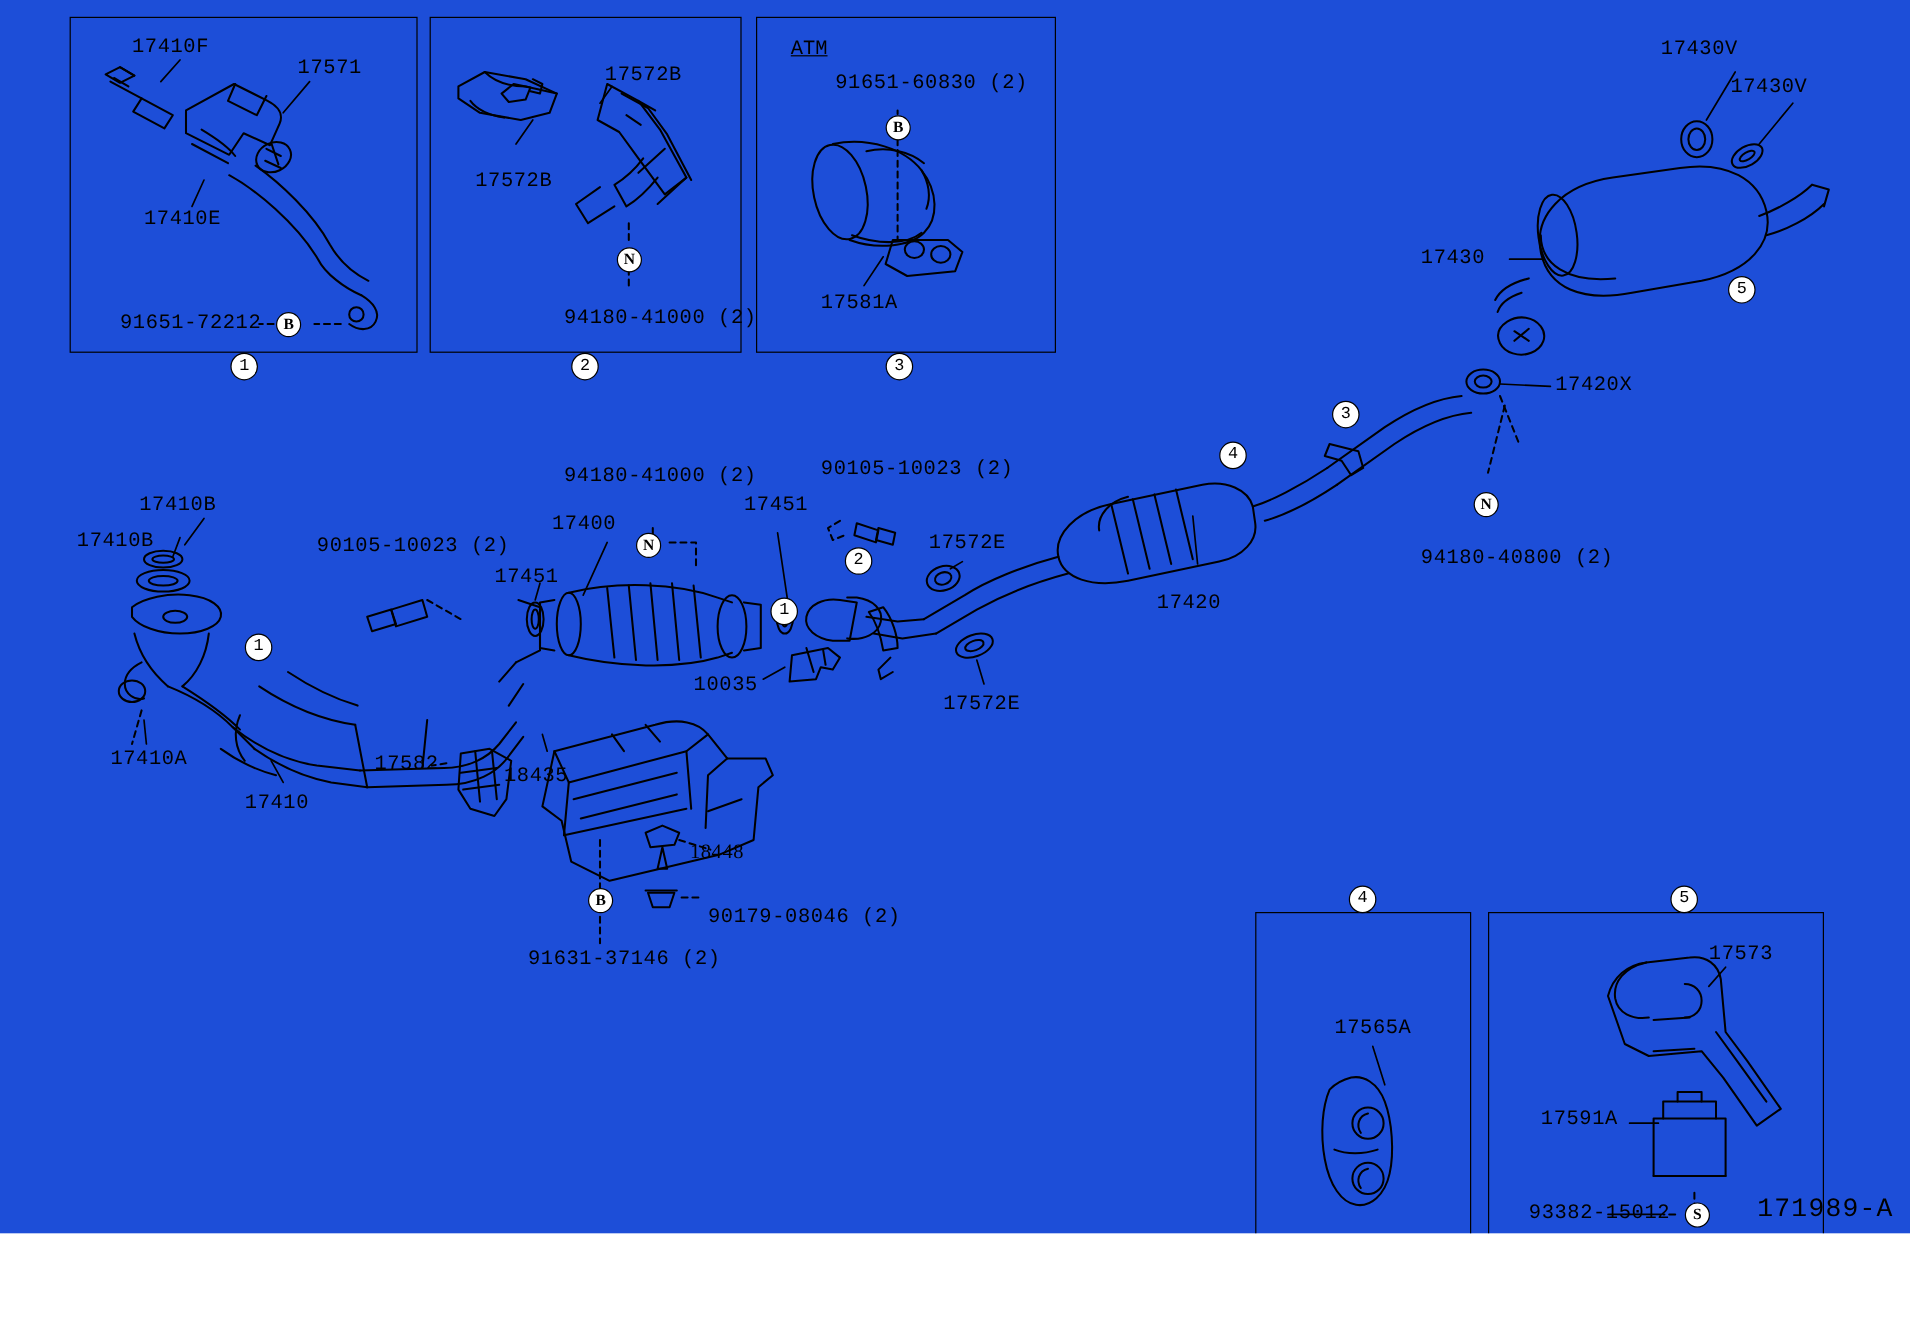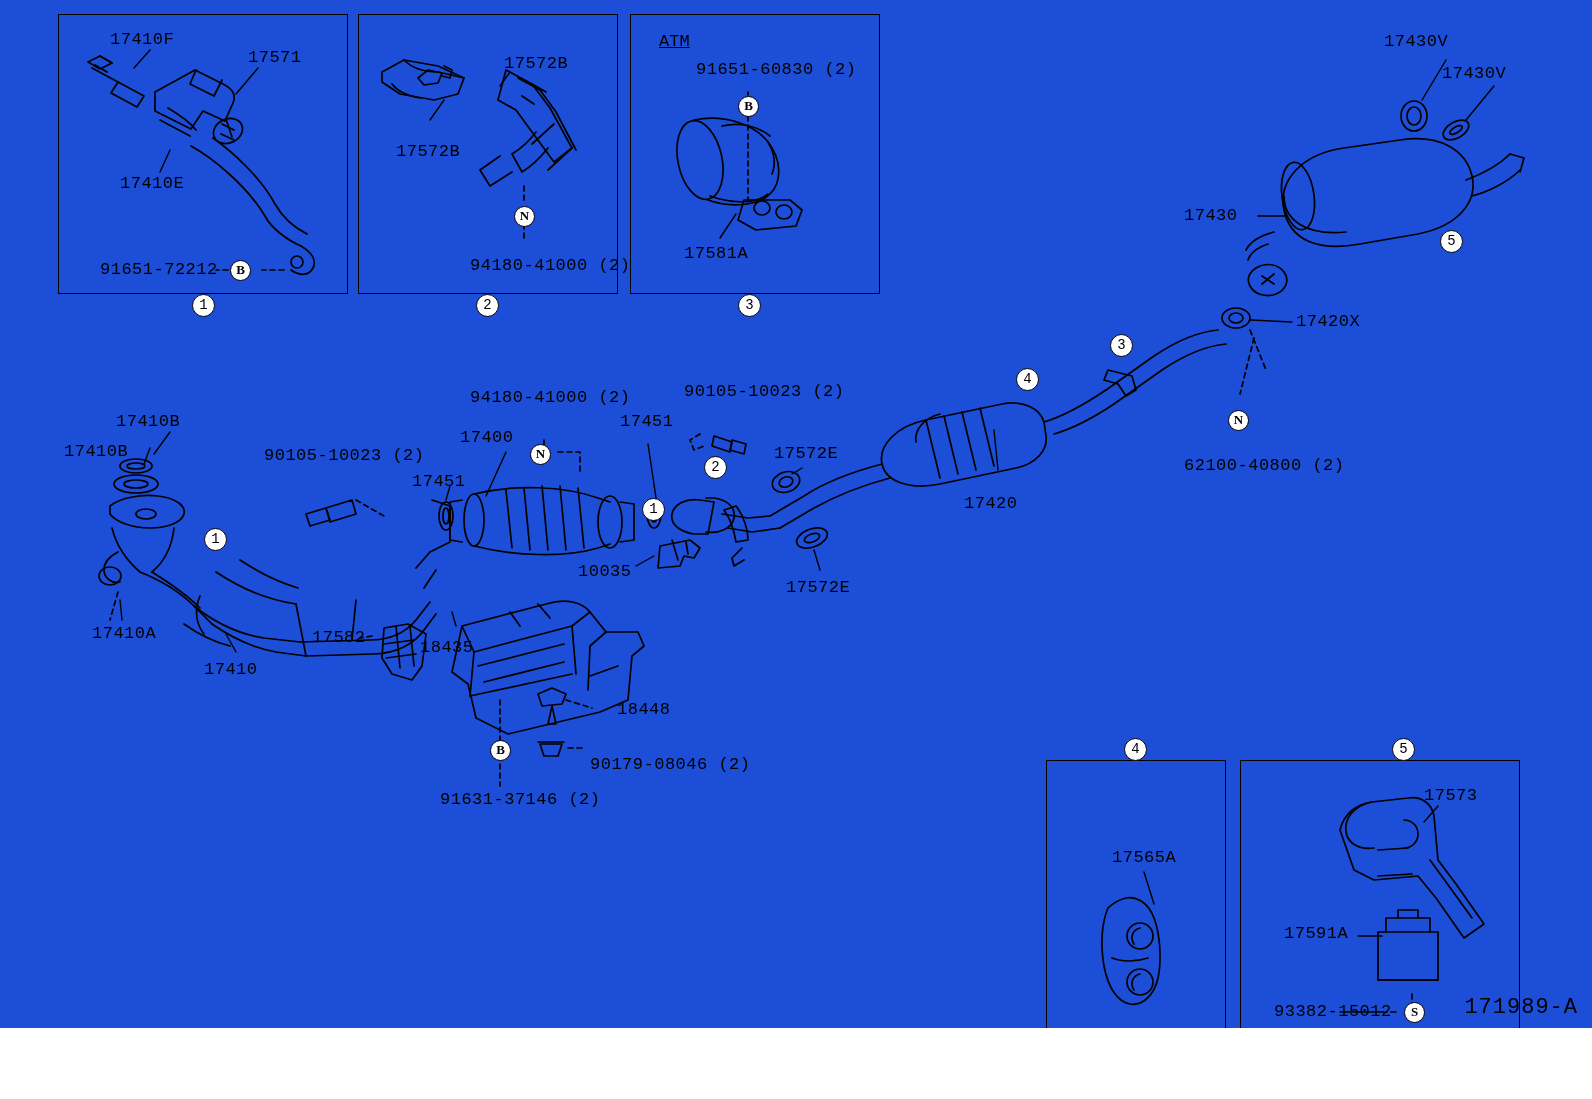--- a/index.html
+++ b/index.html
@@ -342,21 +342,21 @@
   <div class="circnum" style="left:738px; top:294px;">3</div>
 
   <div class="lbl" style="left:1384px; top:32px;">17430V</div>
   <div class="lbl" style="left:1442px; top:64px;">17430V</div>
   <div class="lbl" style="left:1184px; top:206px;">17430</div>
   <div class="circnum" style="left:1440px; top:230px;">5</div>
   <div class="lbl" style="left:1296px; top:312px;">17420X</div>
   <div class="circnum" style="left:1110px; top:334px;">3</div>
   <div class="circnum" style="left:1016px; top:368px;">4</div>
   <div class="tagletter" style="left:1228px; top:410px;">N</div>
-  <div class="lbl" style="left:1184px; top:456px;">62100-40800 (2)</div>
+  <div class="lbl" style="left:1184px; top:456px;">94180-40800 (2)</div>
   <div class="lbl" style="left:964px; top:494px;">17420</div>
 
   <div class="lbl" style="left:116px; top:412px;">17410B</div>
   <div class="lbl" style="left:64px; top:442px;">17410B</div>
   <div class="lbl" style="left:264px; top:446px;">90105-10023 (2)</div>
   <div class="lbl" style="left:412px; top:472px;">17451</div>
   <div class="lbl" style="left:460px; top:428px;">17400</div>
   <div class="lbl" style="left:470px; top:388px;">94180-41000 (2)</div>
   <div class="tagletter" style="left:530px; top:444px;">N</div>
   <div class="lbl" style="left:620px; top:412px;">17451</div>
@@ -364,21 +364,21 @@
   <div class="circnum" style="left:704px; top:456px;">2</div>
   <div class="lbl" style="left:774px; top:444px;">17572E</div>
   <div class="lbl" style="left:786px; top:578px;">17572E</div>
   <div class="lbl" style="left:578px; top:562px;">10035</div>
   <div class="circnum" style="left:204px; top:528px;">1</div>
   <div class="circnum" style="left:642px; top:498px;">1</div>
   <div class="lbl" style="left:92px; top:624px;">17410A</div>
   <div class="lbl" style="left:204px; top:660px;">17410</div>
   <div class="lbl" style="left:312px; top:628px;">17582</div>
   <div class="lbl" style="left:420px; top:590px;margin-top:48px;">18435</div>
-  <div class="lbl" style="left:617px; top:700px;">18448</div>
+  <div class="lbl" style="left:575px; top:700px;font-family:Liberation Serif, serif;">18448</div>
   <div class="lbl" style="left:590px; top:744px;margin-top:11px;">90179-08046 (2)</div>
   <div class="tagletter" style="left:490px; top:740px;">B</div>
   <div class="lbl" style="left:440px; top:790px;">91631-37146 (2)</div>
 
   <div class="circnum" style="left:1124px; top:738px;">4</div>
   <div class="circnum" style="left:1392px; top:738px;">5</div>
   <div class="lbl" style="left:1112px; top:848px;">17565A</div>
   <div class="lbl" style="left:1424px; top:786px;">17573</div>
   <div class="lbl" style="left:1284px; top:924px;">17591A</div>
   <div class="lbl" style="left:1274px; top:1002px;">93382-15012</div>

